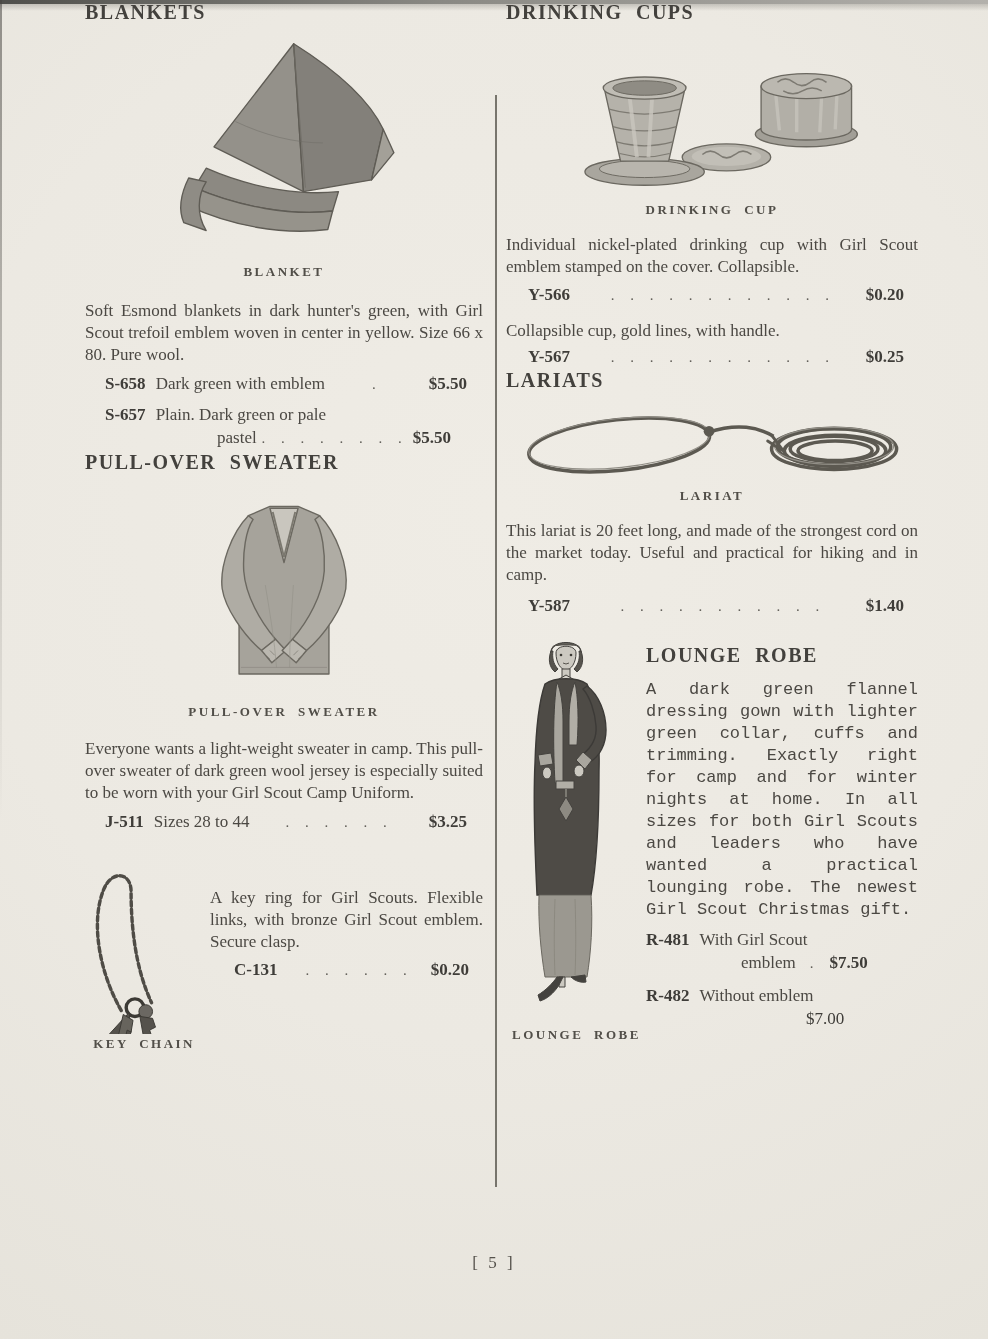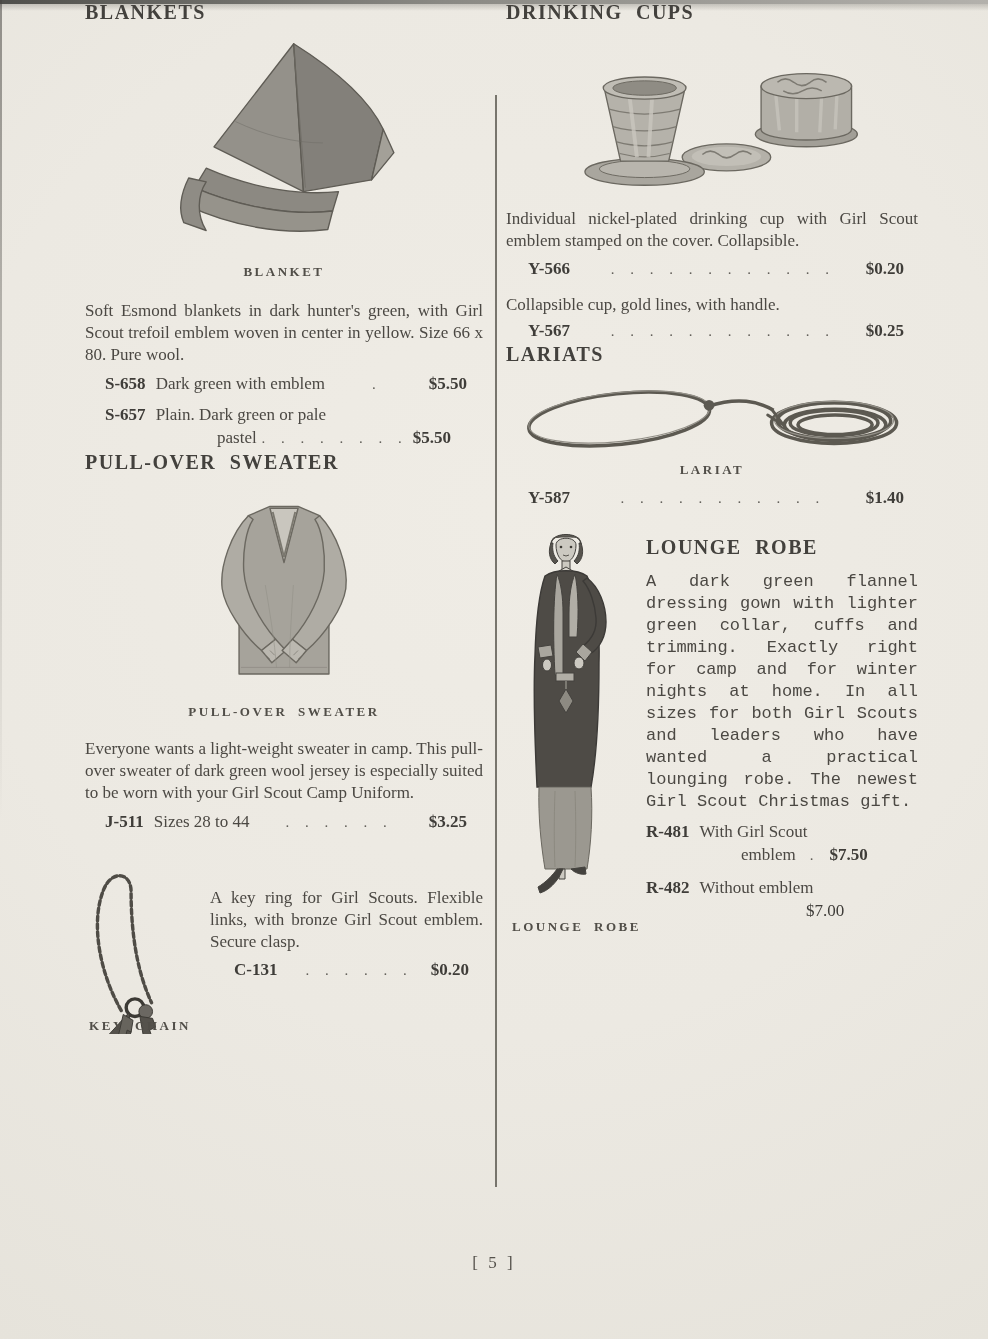--- a/index.html
+++ b/index.html
@@ -53,21 +53,21 @@
   .sweater-svg{margin-top:8px;}
   .cap-sweater{margin-top:16px;}
   .para-sweater{margin-top:18px;}
   .row-j511{margin-top:7px;padding:0 16px 0 20px;}
 
   .keychain-block{position:relative;margin-top:28px;height:200px;}
   .keychain-svg{position:absolute;left:-5px;top:5px;}
   .keychain-text{margin-left:125px;width:273px;padding-top:12px;}
   .para-keychain{margin-top:14px;}
   .row-c131{margin-top:6px;padding:0 14px 0 24px;}
-  .cap-keychain{position:absolute;left:0px;top:157px;width:110px;text-align:center;}
+  .cap-keychain{position:absolute;left:0px;top:175px;width:110px;text-align:right;}
 
   
   .t-cups{margin-top:95px;}
   .cups-svg{margin-top:14px;}
   .cap-cup{margin-top:10px;}
   .para-cups1{margin-top:16px;}
   .row-y566{margin-top:6px;padding:0 14px 0 22px;}
   .para-cups2{margin-top:14px;}
   .row-y567{margin-top:4px;padding:0 14px 0 22px;}
   .t-lariats{margin-top:32px;}
@@ -208,20 +208,21 @@
         <ellipse cx="100" cy="52" rx="43" ry="11.5" fill="#c0bdb5"></ellipse>
         <ellipse cx="100" cy="52" rx="33" ry="7.5" fill="#8f8c84" stroke-width="1"></ellipse>
         <ellipse cx="268" cy="100" rx="53" ry="13" fill="#a29f97"></ellipse>
         <path d="M221,50 L221,95 A47,11 0 0 0 315,95 L315,50 Z" fill="#b2afa7"></path>
         <path d="M236,56 L240,96 M258,58 L258,98 M284,58 L282,98 M300,55 L298,95" stroke="#c6c3bb" stroke-width="3.5" fill="none" opacity=".8"></path>
         <ellipse cx="268" cy="50" rx="47" ry="13" fill="#bbb8b0"></ellipse>
         <path d="M238,46 q8,-7 17,0 q8,7 17,0 q8,-7 17,0 M244,55 q10,6 20,0 q10,-6 20,0" fill="none" stroke="#7d7a72" stroke-width="1.6"></path>
       </g>
     </svg>
 
+    <div class="ill-caption cap-cup">DRINKING CUP</div>
 
     <p class="para para-cups1">Individual nickel-plated drinking cup with Girl Scout emblem stamped on the cover. Collapsible.</p>
 
     <div class="price-row row-y566">
       <span class="pcode">Y-566</span>
       <span class="dots">. . . . . . . . . . . .</span>
       <span class="pprice">$0.20</span>
     </div>
 
     <p class="para para-cups2 one-line">Collapsible cup, gold lines, with handle.</p>
@@ -247,20 +248,21 @@
       <g fill="none" stroke="#928f87" stroke-width="1.2">
         <ellipse cx="110" cy="42" rx="93" ry="25" transform="rotate(-6 110 42)"></ellipse>
         <ellipse cx="330" cy="45" rx="61" ry="19"></ellipse>
       </g>
       <circle cx="202" cy="30" r="5.5" fill="#5c5951"></circle>
       <path d="M262,40 l14,9 M266,34 l12,16" stroke="#5c5951" stroke-width="3" stroke-linecap="round"></path>
     </svg>
 
     <div class="ill-caption cap-lariat">LARIAT</div>
 
+    <p class="para para-lariat">This lariat is 20 feet long, and made of the strongest cord on the market today.  Useful and practical for hiking and in camp.</p>
 
     <div class="price-row row-y587">
       <span class="pcode">Y-587</span>
       <span class="dots">. . . . . . . . . . .</span>
       <span class="pprice">$1.40</span>
     </div>
 
     <div class="lounge-block">
       <svg class="figure-svg" width="150" height="396" viewBox="0 0 140 396">
         <g stroke="#44423e" stroke-width="1">

